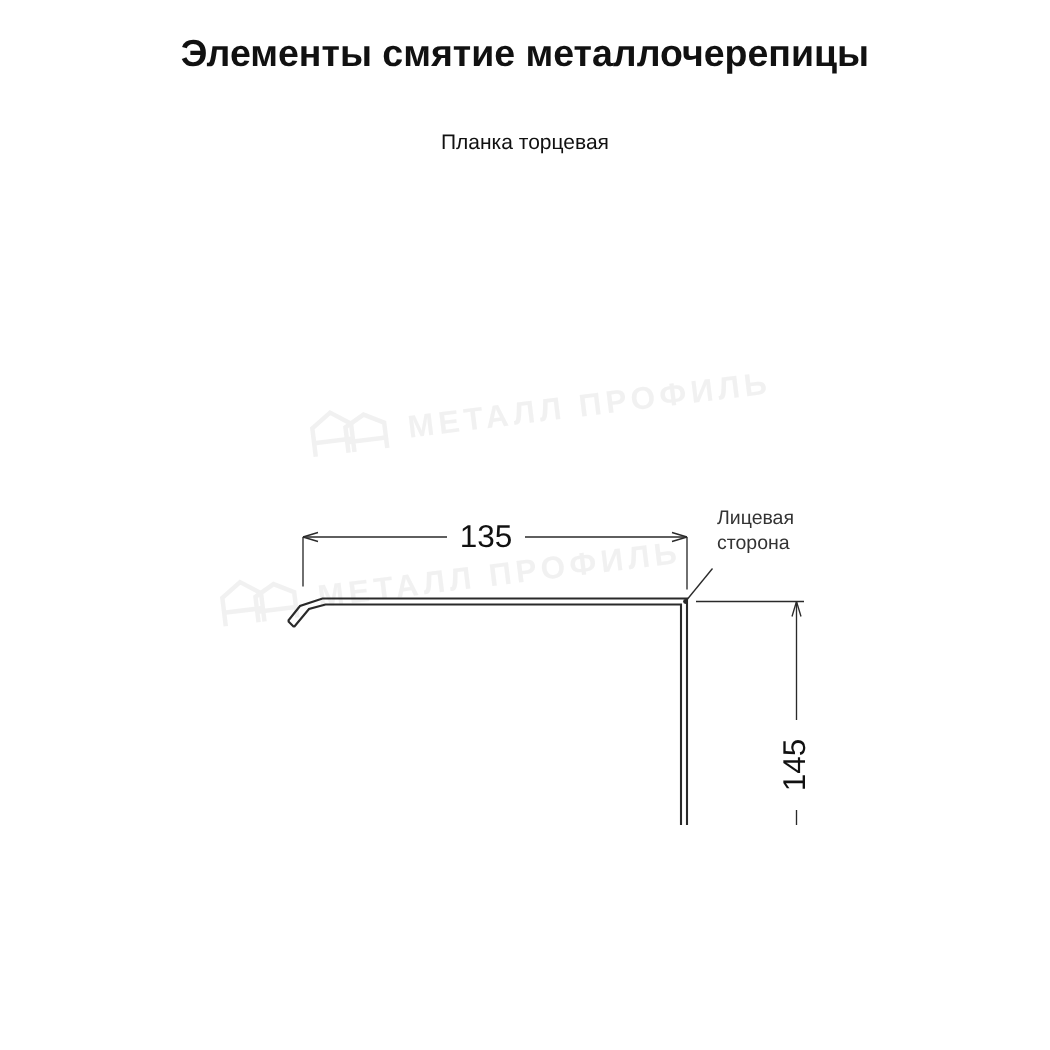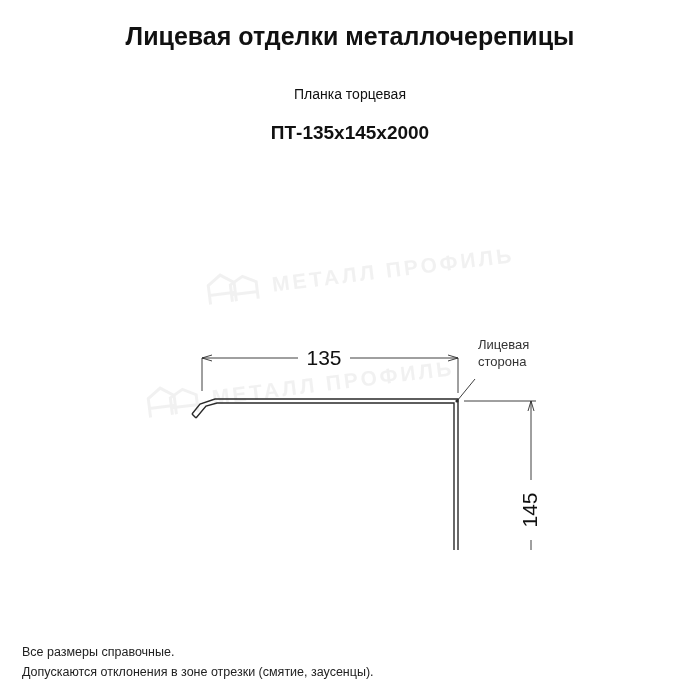--- a/index.html
+++ b/index.html
@@ -110,23 +110,22 @@
     font-family: "Liberation Sans", sans-serif;
     fill: #333333;
     font-size: 13px;
   }
 </style>
 </head>
 <body>
 
 <div class="page">
 
-  <div class="title-main">Лицевая отделки металлочерепицы</div>
+  <div class="title-main">Элементы смятие металлочерепицы</div>
   <div class="title-sub">Планка торцевая</div>
-  <div class="title-code">ПТ-135х145х2000</div>
 
   <div class="watermark wm1">
     <span class="wm-logo">
       <svg width="54" height="34" viewBox="0 0 54 34">
         <g fill="none" stroke="#e4e4e4" stroke-width="3">
           <path d="M3 31 L3 12 L16 3 L29 12 L29 31"></path>
           <path d="M25 31 L25 14 L38 7 L51 14 L51 31"></path>
           <path d="M3 22 L29 22"></path>
           <path d="M25 24 L51 24"></path>
         </g>
@@ -199,18 +198,14 @@
       <g stroke="#2a2a2a" stroke-width="0.9" fill="none">
         <line x1="437" y1="251" x2="455" y2="229"></line>
         <circle cx="437" cy="251" r="1.6" fill="#2a2a2a" stroke="none"></circle>
       </g>
       <text class="lbl-text" x="458" y="199" font-size="13" text-anchor="start">Лицевая</text>
       <text class="lbl-text" x="458" y="216" font-size="13" text-anchor="start">сторона</text>
 
     </svg>
   </div>
 
-  <div class="footer">
-    <div>Все размеры справочные.</div>
-    <div>Допускаются отклонения в зоне отрезки (смятие, заусенцы).</div>
-  </div>
 
 </div>
 
 </body></html>

